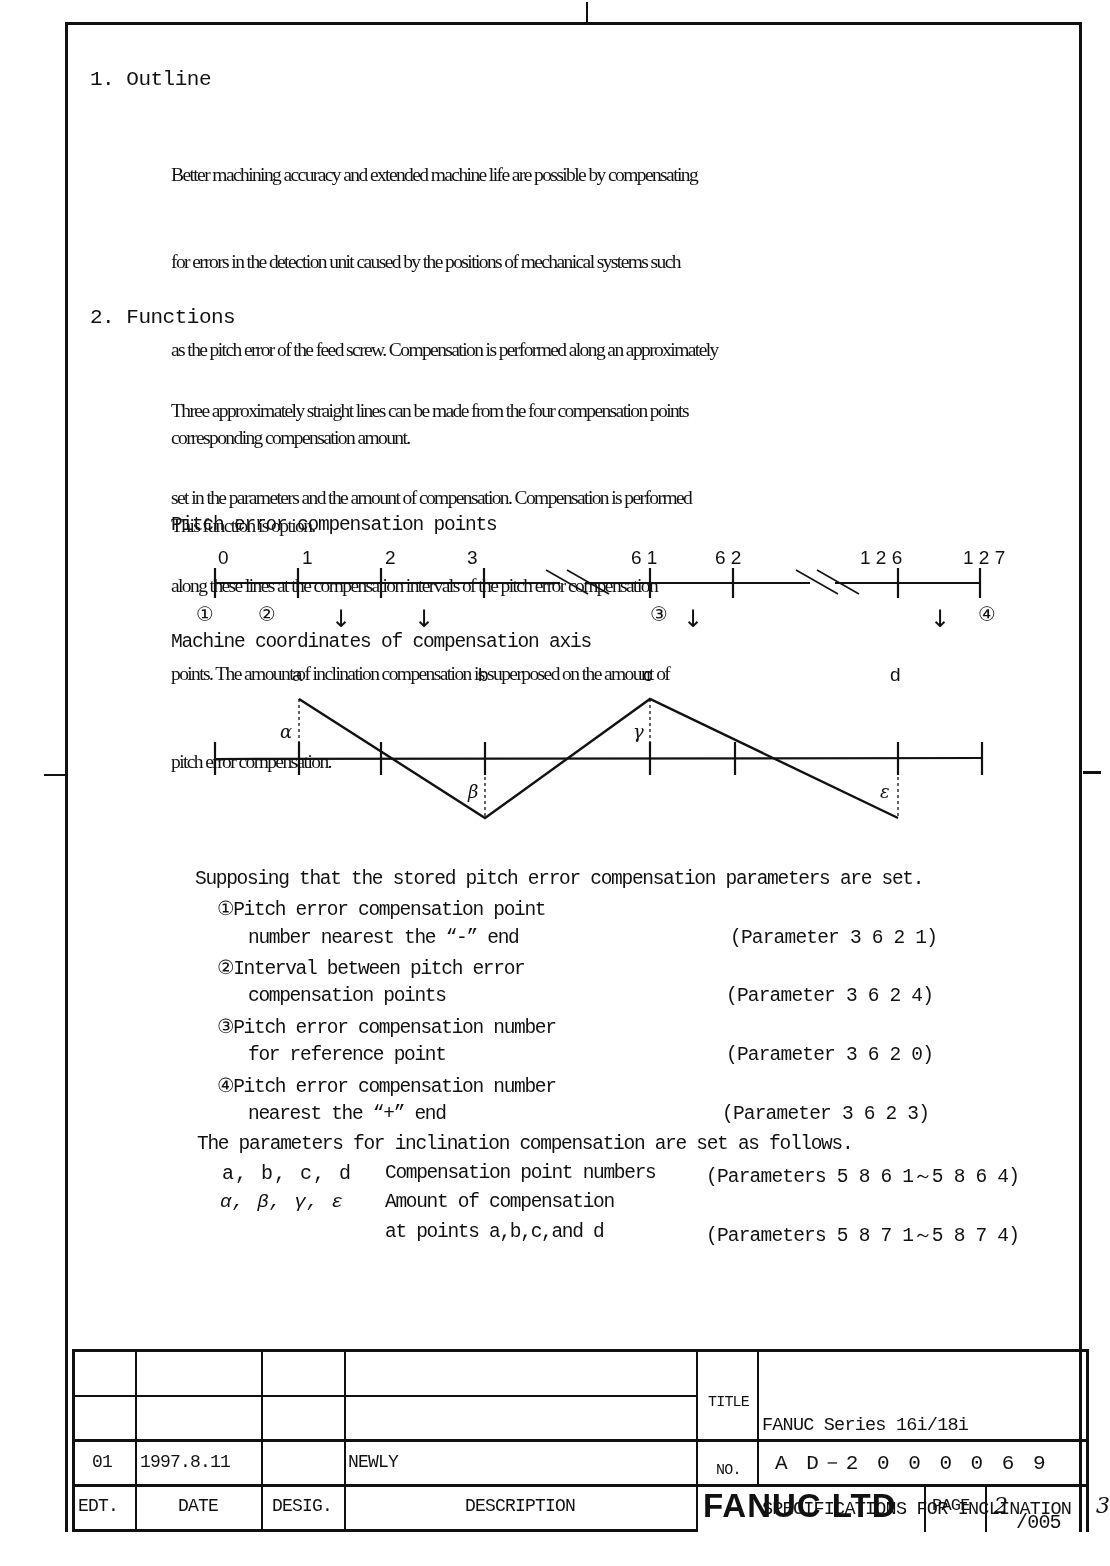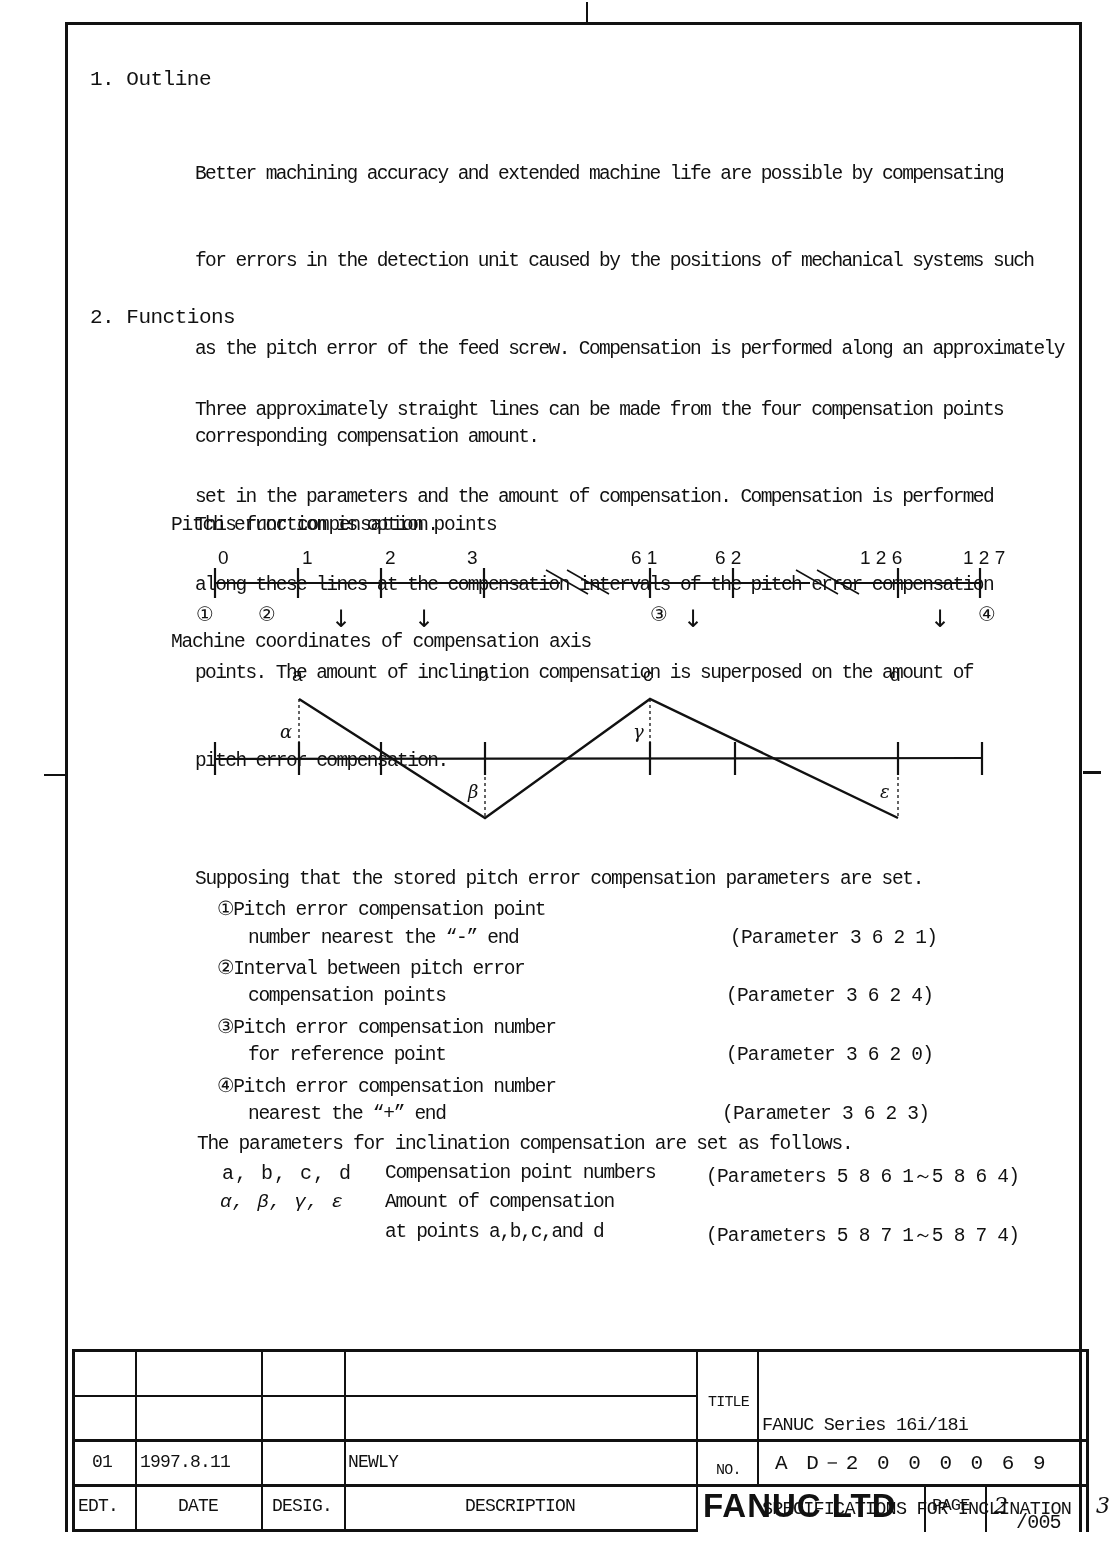--- a/index.html
+++ b/index.html
@@ -5,21 +5,21 @@
   html, body { margin: 0; padding: 0; background: #ffffff; }
   body { width: 1110px; height: 1566px; position: relative; overflow: hidden;
          font-family: "Liberation Serif", "DejaVu Serif", serif; color: #111; }
   .frame { position: absolute; left: 65px; top: 22px; width: 1017px; height: 1510px;
            border-left: 3px solid #111; border-top: 3px solid #111; border-right: 3px solid #111; box-sizing: border-box; }
   .topmark { position: absolute; left: 586px; top: 2px; width: 2px; height: 20px; background: #111; }
   .leftmark { position: absolute; left: 44px; top: 774px; width: 22px; height: 2px; background: #111; }
   .rightmark { position: absolute; left: 1083px; top: 771px; width: 18px; height: 3px; background: #111; }
   .sec-title { position: absolute; left: 90px; font-size: 21px; font-family: "Liberation Mono", "DejaVu Sans Mono", monospace; letter-spacing: -0.5px; }
   .para { position: absolute; left: 171px; font-size: 19.5px; line-height: 29.3px;
-          font-family: Liberation Mono, monospace; letter-spacing: -1.6px; white-space: pre; margin-left: 24px; }
+          font-family: Liberation Serif, serif; letter-spacing: -1.6px; white-space: pre; }
   .label { position: absolute; font-family: "Liberation Mono", "DejaVu Sans Mono", monospace; font-size: 19.5px; letter-spacing: -1.2px; white-space: pre; }
   .diagram { position: absolute; left: 0; top: 0; }
   .num { font-family: "Liberation Sans", "DejaVu Sans", sans-serif; font-size: 19px; }
   .greek { font-family: "DejaVu Serif", serif; font-style: italic; font-size: 18px; }
   .param-line { position: absolute; font-family: "Liberation Mono", "DejaVu Sans Mono", monospace; font-size: 19.5px; letter-spacing: -1.3px; white-space: pre; }
   .param-ref { position: absolute; font-family: "Liberation Mono", "DejaVu Sans Mono", monospace; font-size: 19.5px; letter-spacing: -0.8px; white-space: pre; }
   .hline { position: absolute; background: #111; height: 2px; }
   .vline { position: absolute; background: #111; width: 2px; }
   .cell-text { position: absolute; font-family: "Liberation Mono", "DejaVu Sans Mono", monospace; font-size: 18px; letter-spacing: -0.8px; white-space: pre; }
   .fanuc { position: absolute; font-family: "Liberation Sans", "DejaVu Sans", sans-serif; font-weight: bold; font-size: 33px; letter-spacing: 1px; }

